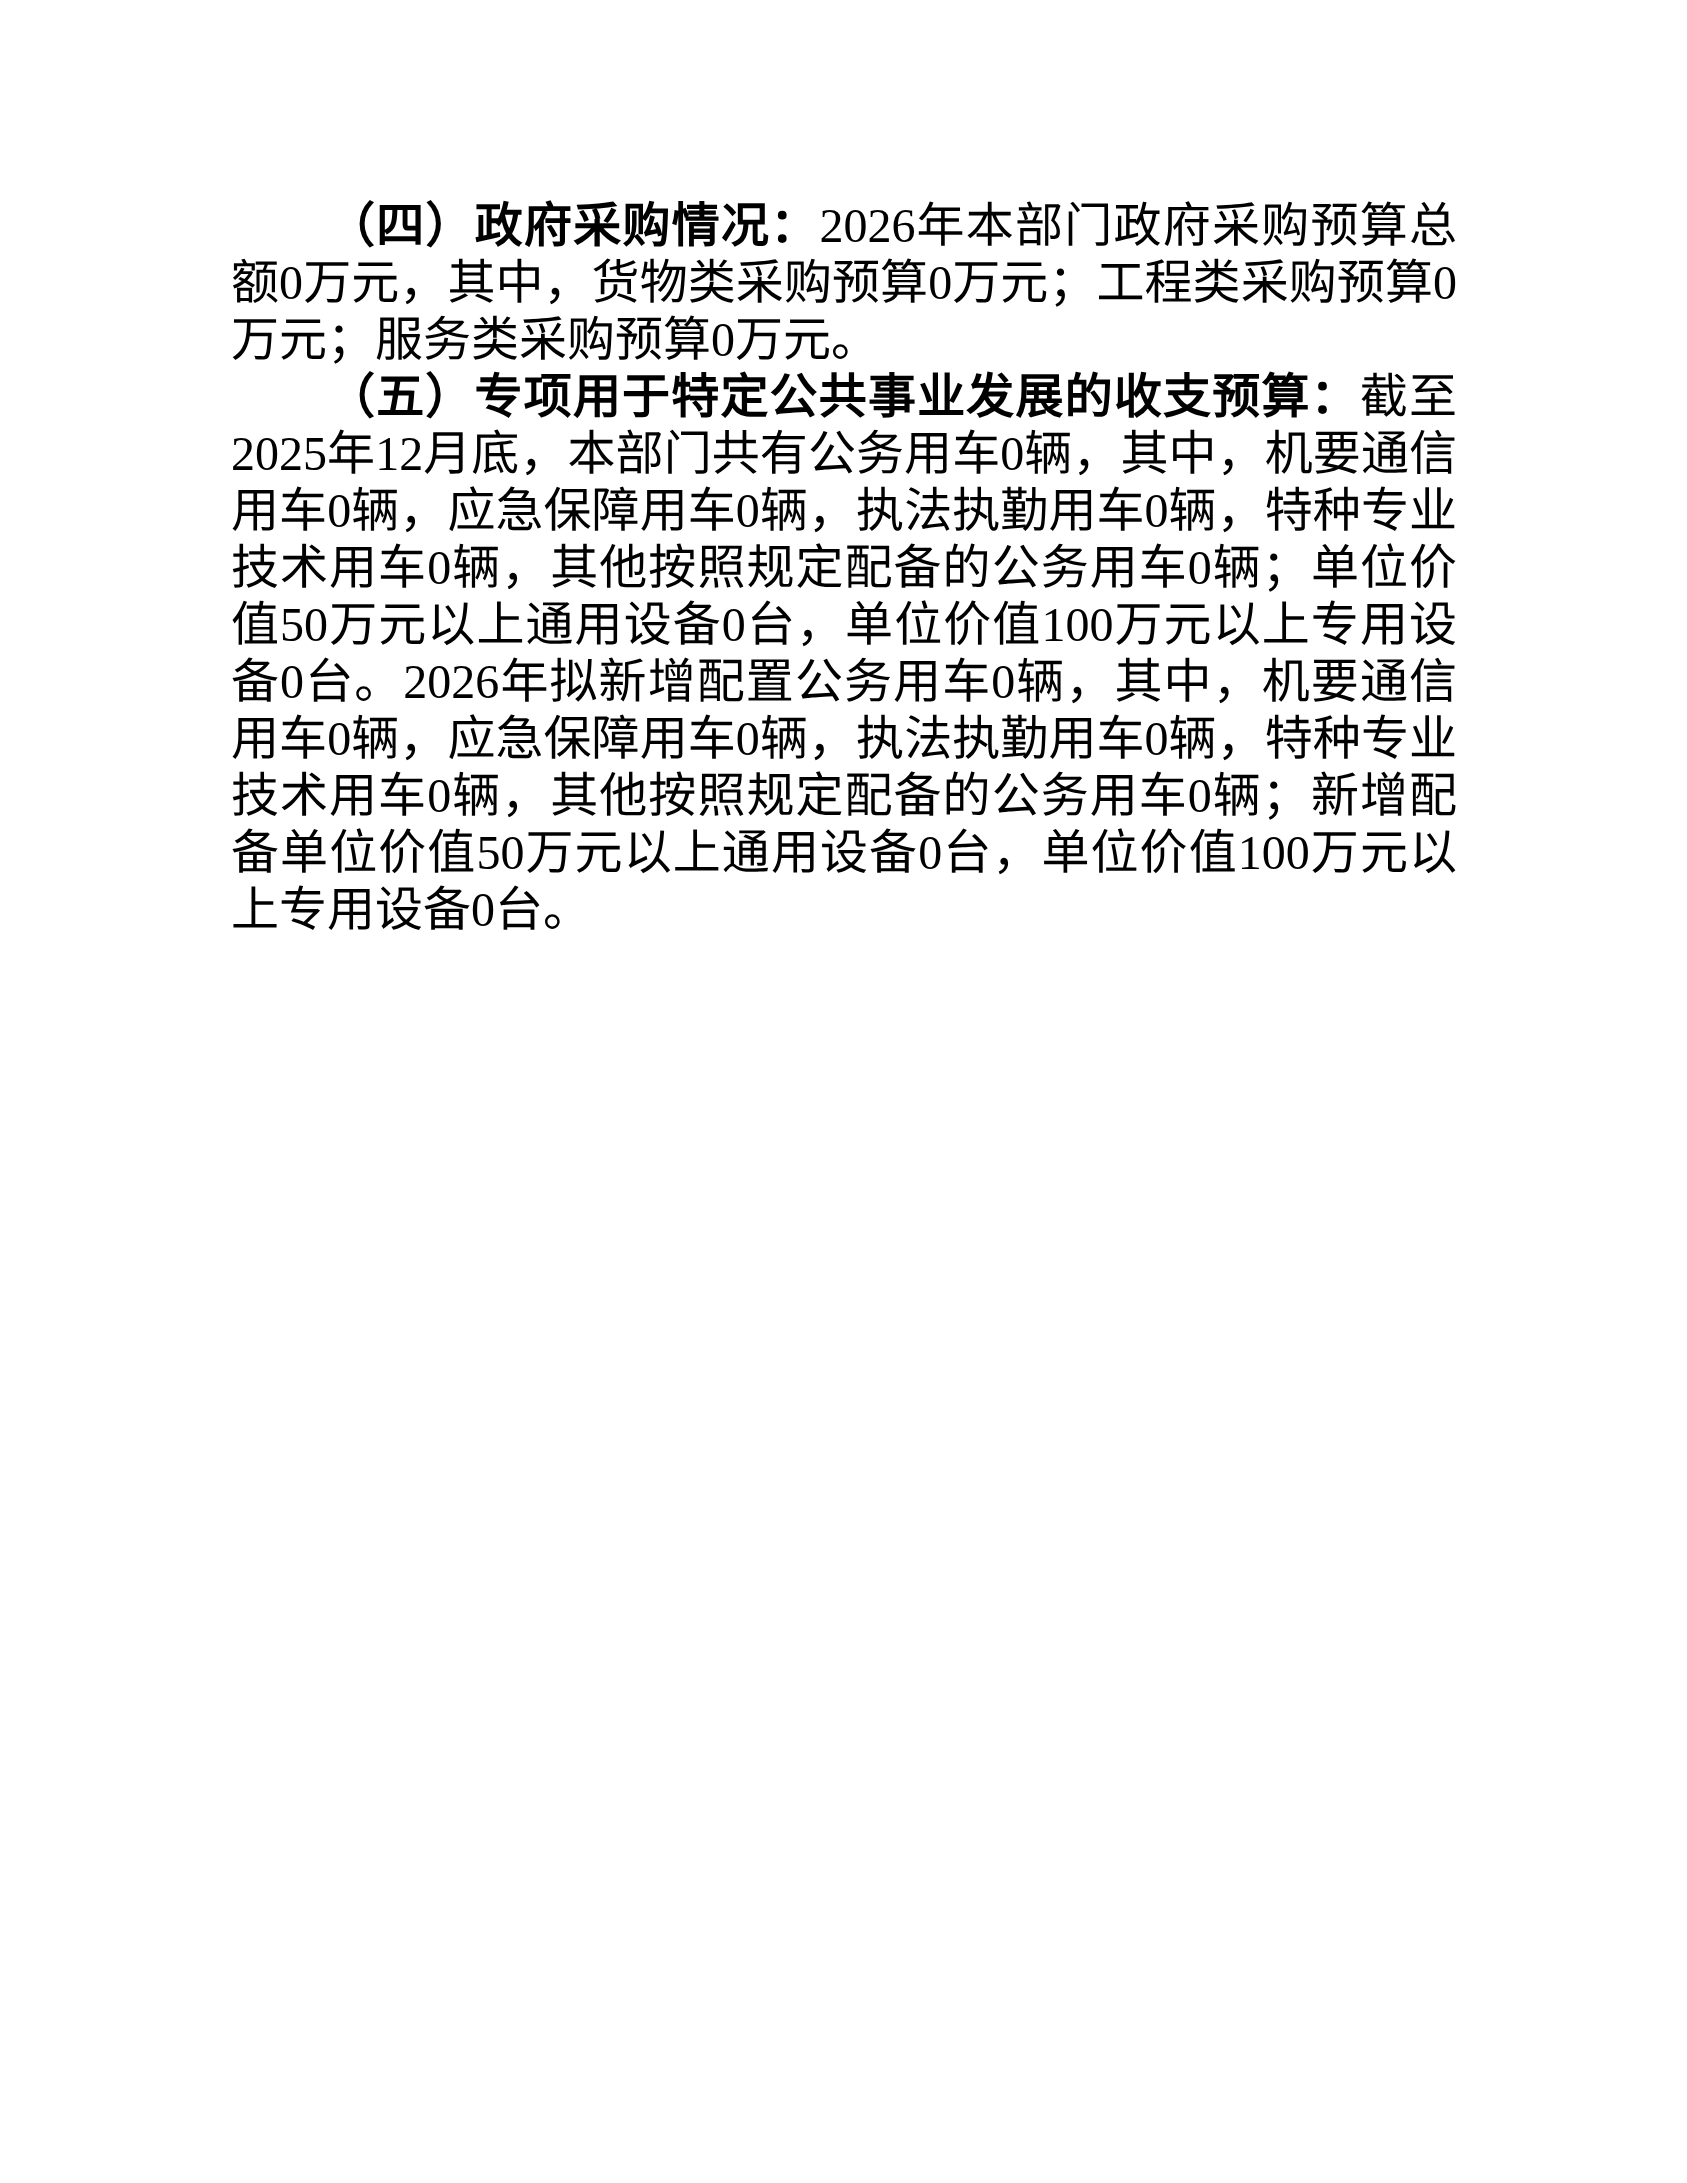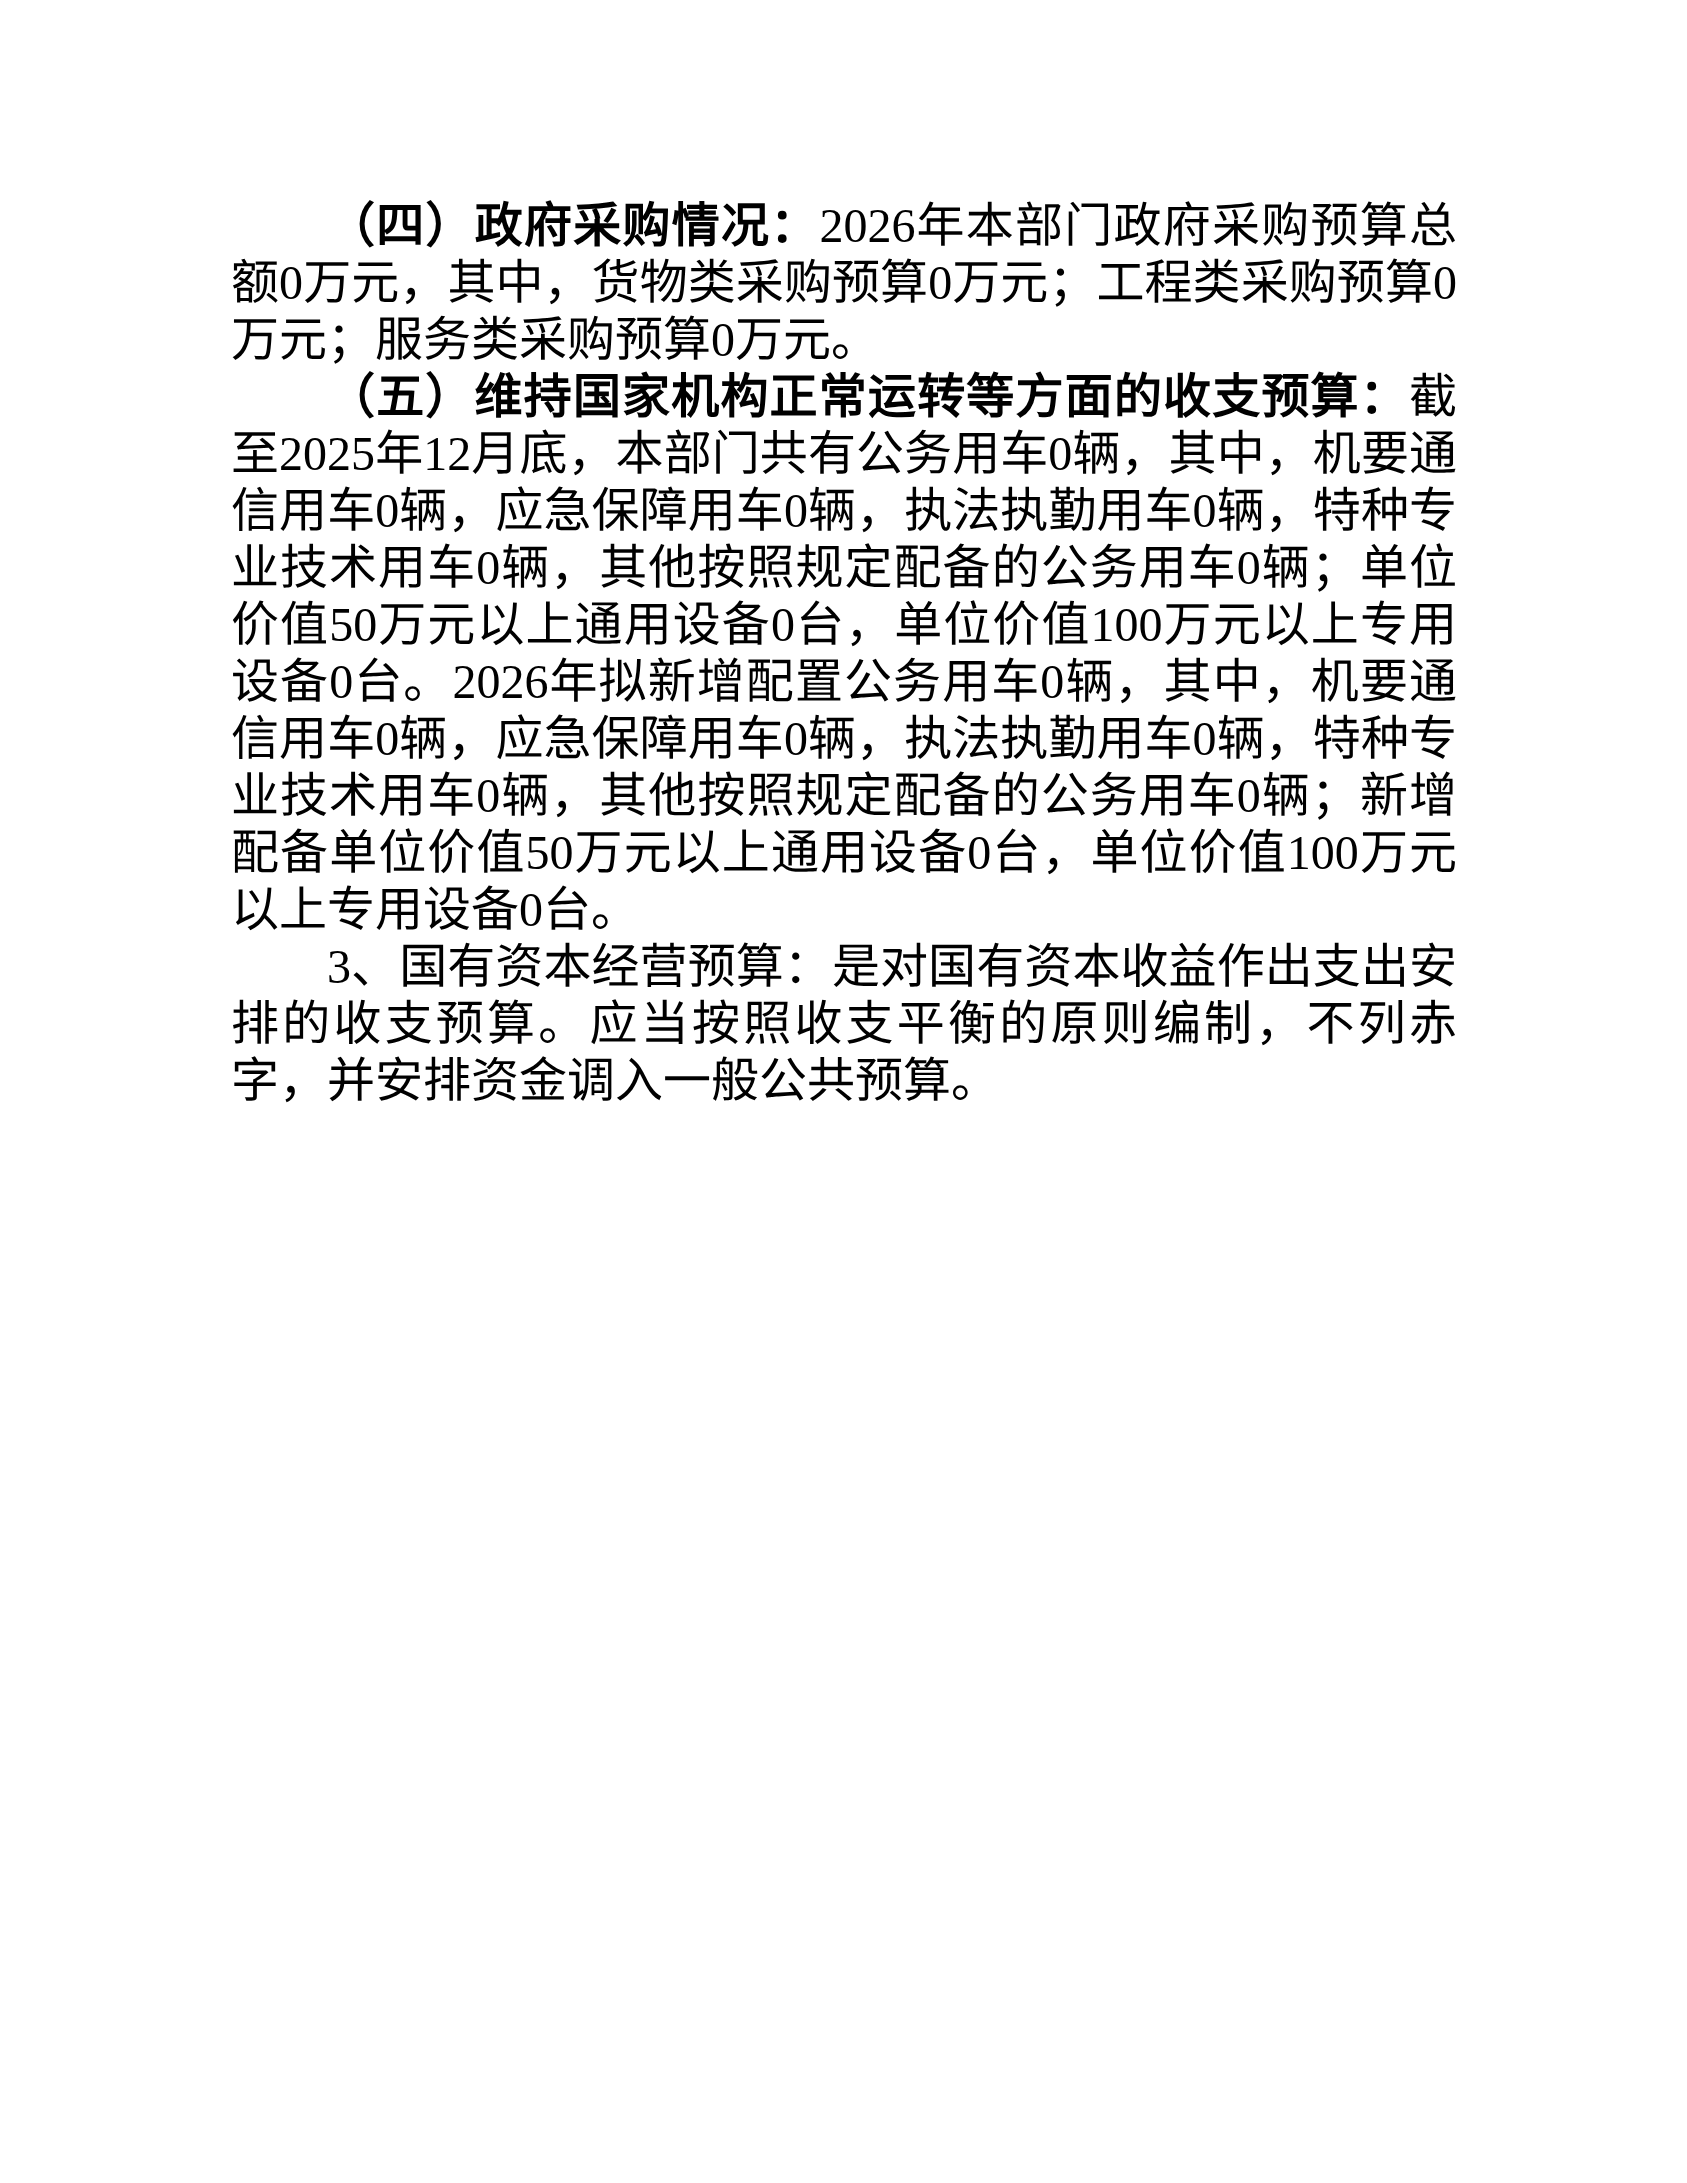--- a/index.html
+++ b/index.html
@@ -41,17 +41,16 @@
     font-weight: normal;
   }
 </style>
 </head>
 <body>
 
 <div class="page">
   <div class="content">
 
   <p><span class="run-bold">（四）政府采购情况：</span><span class="run-normal">2026年本部门政府采购预算总额0万元，其中，货物类采购预算0万元；工程类采购预算0万元；服务类采购预算0万元。</span></p>
-      <p><span class="run-bold">（五）维持国家机构正常运转等方面的收支预算：</span><span class="run-normal">截至2025年12月底，本部门共有公务用车0辆，其中，机要通信用车0辆，应急保障用车0辆，执法执勤用车0辆，特种专业技术用车0辆，其他按照规定配备的公务用车0辆；单位价值50万元以上通用设备0台，单位价值100万元以上专用设备0台。2026年拟新增配置公务用车0辆，其中，机要通信用车0辆，应急保障用车0辆，执法执勤用车0辆，特种专业技术用车0辆，其他按照规定配备的公务用车0辆；新增配备单位价值50万元以上通用设备0台，单位价值100万元以上专用设备0台。</span></p>
-      <p><span class="run-normal">3、国有资本经营预算：是对国有资本收益作出支出安排的收支预算。应当按照收支平衡的原则编制，不列赤字，并安排资金调入一般公共预算。</span></p>
+      <p><span class="run-bold">（五）专项用于特定公共事业发展的收支预算：</span><span class="run-normal">截至2025年12月底，本部门共有公务用车0辆，其中，机要通信用车0辆，应急保障用车0辆，执法执勤用车0辆，特种专业技术用车0辆，其他按照规定配备的公务用车0辆；单位价值50万元以上通用设备0台，单位价值100万元以上专用设备0台。2026年拟新增配置公务用车0辆，其中，机要通信用车0辆，应急保障用车0辆，执法执勤用车0辆，特种专业技术用车0辆，其他按照规定配备的公务用车0辆；新增配备单位价值50万元以上通用设备0台，单位价值100万元以上专用设备0台。</span></p>
     </div>
 </div>
 
 
 </body></html>

